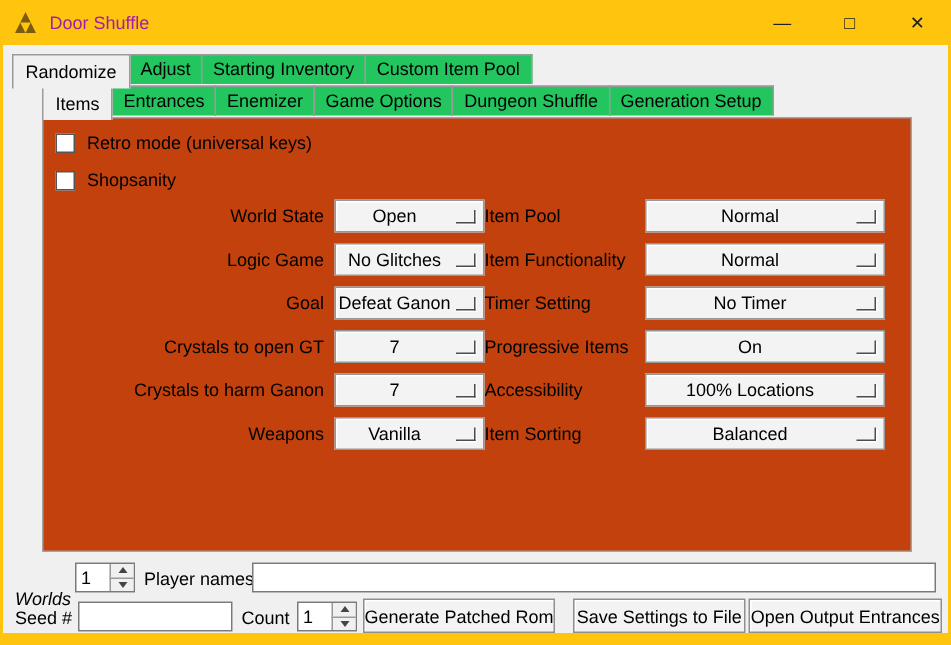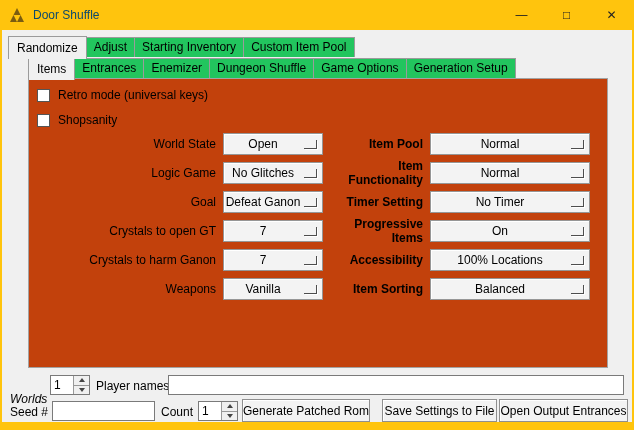--- a/index.html
+++ b/index.html
@@ -4,49 +4,49 @@
 <style>
   * { margin:0; padding:0; box-sizing:border-box; }
   html,body { width:634px; height:430px; overflow:hidden; }
   body { font-family:"Liberation Sans", sans-serif; font-size:12px; color:#000; background:#fff; }
 
   .window { position:relative; width:634px; height:430px; background:#ffc40d; overflow:hidden; }
 
   
   .titlebar { position:absolute; top:0; left:0; right:0; height:30px; display:flex; align-items:center; }
   .title-icon { width:16px; height:16px; margin-left:9px; flex:0 0 auto; }
-  .title-text { margin-left:8px; font-size:12px; color:#0c4a6e; }
+  .title-text { margin-left:8px; font-size:12px; color:#a21caf; }
   .win-controls { margin-left:auto; display:flex; height:100%; }
   .win-btn { width:45px; height:100%; display:flex; align-items:center; justify-content:center;
              font-size:12px; color:#222; cursor:default; }
 
   
   .content { position:absolute; top:30px; left:2px; width:630px; height:392px; background:#f0f0f0; }
 
   
-  .tabs { position:absolute; display:flex; align-items:center; }
+  .tabs { position:absolute; display:flex; align-items:flex-start; }
   .outer-tabs { top:6px; left:6px; z-index:4; }
   .inner-tabs { top:27px; left:26px; z-index:3; }
   .tab { border:1px solid #9b9b9b; border-bottom:none; background:#22c55e;
          padding:2px 7px 3px 7px; margin-right:-1px; white-space:nowrap; cursor:default; }
   .tab.sel { background:#f0f0f0; padding:4px 8px 4px 8px; position:relative; z-index:5; margin-bottom:-1px; }
 
   
   .pane { position:absolute; top:48px; left:26px; width:580px; height:290px;
           border:1px solid #a3a3a3; background:#c2410c; }
 
   
   .cb-row { position:absolute; left:8px; display:flex; align-items:center; height:16px; cursor:default; }
   .cb-box { width:13px; height:13px; background:#fff; border:1px solid #555; margin-right:8px; flex:0 0 auto; }
 
   
   .opts { position:absolute; top:54px; left:0; right:0; }
   .opt-row { display:flex; align-items:center; height:22px; margin-bottom:7px; }
   .lbl-l { width:194px; text-align:right; padding-right:7px; }
-  .lbl-r { width:107px; text-align:right; padding-right:7px;font-weight:bold; }
+  .lbl-r { width:107px; padding-right:7px; }
   .ddbtn { height:22px; background:#f3f3f3; border:1px solid #969696;
            box-shadow:inset 1px 1px 0 #ffffff; display:flex; align-items:center; justify-content:center;
            position:relative; padding-right:20px; cursor:default; }
   .dd-l { width:100px; }
   .dd-r { width:160px; }
   .mb-ind { position:absolute; right:5px; top:6px; width:13px; height:9px;
             border-bottom:1px solid #4d4d4d; border-right:1px solid #4d4d4d;
             box-shadow:1px 1px 0 #ffffff; }
 
   
@@ -94,22 +94,22 @@
       <div class="tab sel">Randomize</div>
       <div class="tab">Adjust</div>
       <div class="tab">Starting Inventory</div>
       <div class="tab">Custom Item Pool</div>
     </div>
 
     <div class="tabs inner-tabs">
       <div class="tab sel">Items</div>
       <div class="tab">Entrances</div>
       <div class="tab">Enemizer</div>
+      <div class="tab">Game Options</div>
       <div class="tab">Dungeon Shuffle</div>
-      <div class="tab">Game Options</div>
       <div class="tab">Generation Setup</div>
     </div>
 
     <div class="pane">
 
       <div class="cb-row" style="top:8px;">
         <span class="cb-box"></span>
         <span>Retro mode (universal keys)</span>
       </div>
       <div class="cb-row" style="top:33px;">

